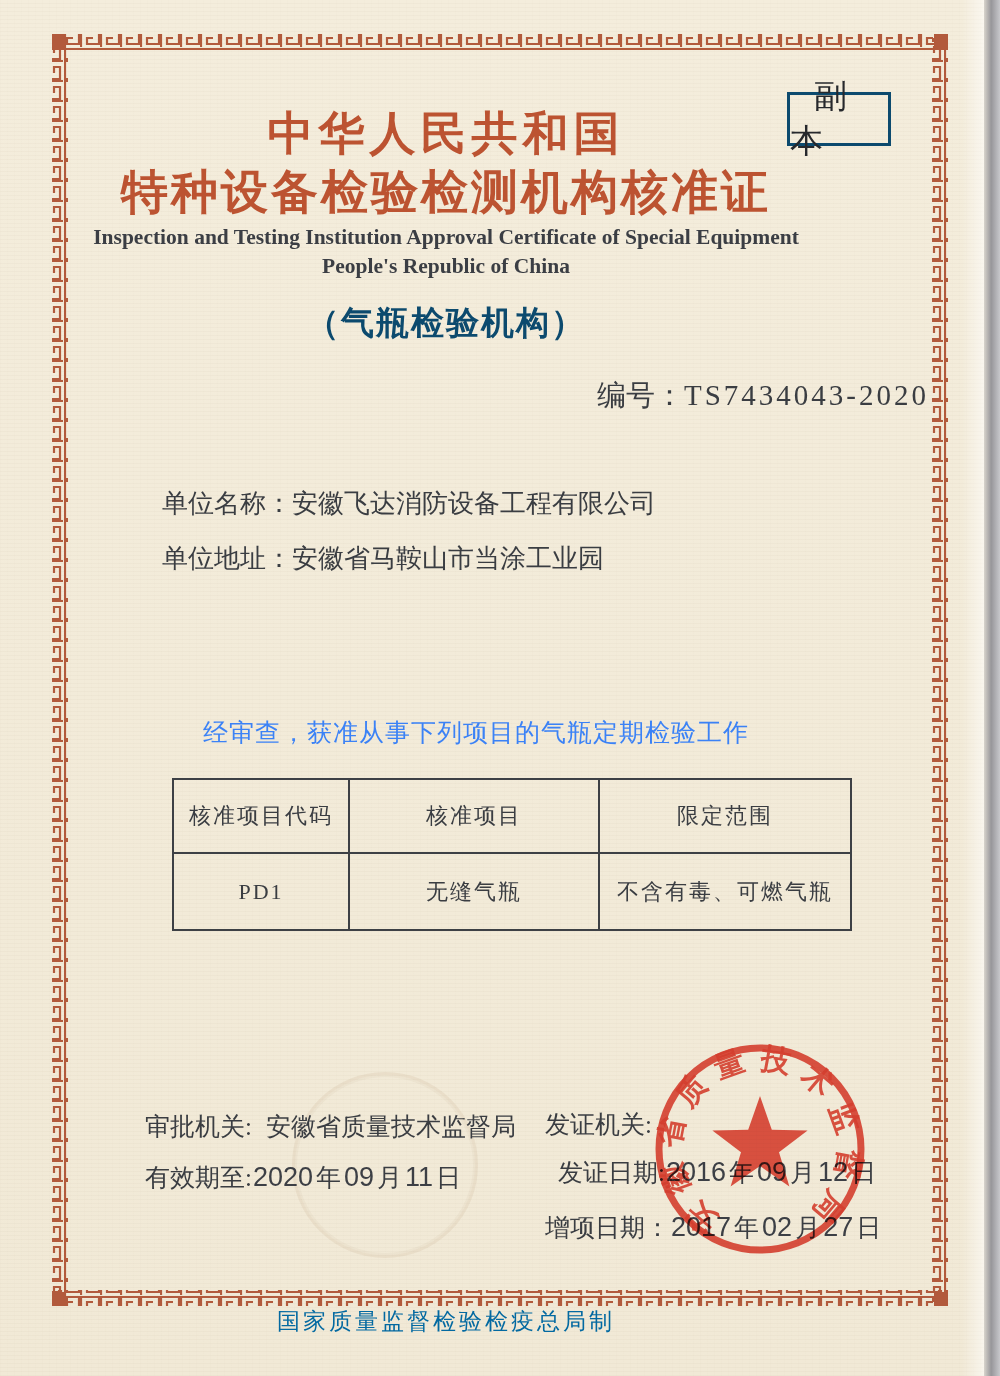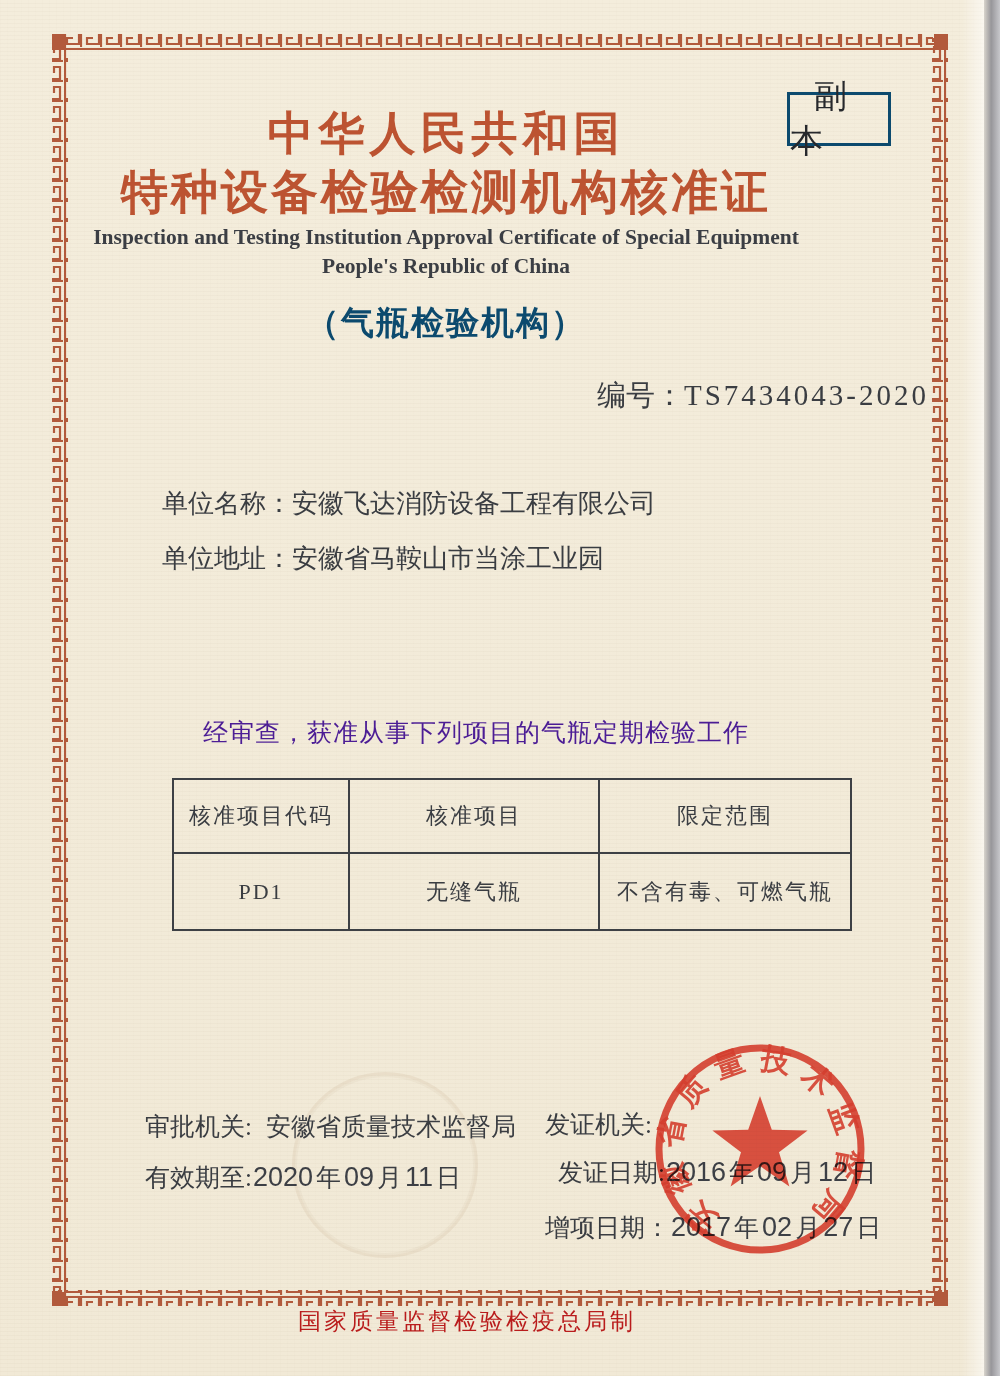--- a/index.html
+++ b/index.html
@@ -37,21 +37,21 @@
   }
   .title-cn-1{top:103px;font-size:46px;font-weight:700;color:#bc5331;letter-spacing:5px;}
   .title-cn-2{top:161px;font-size:47px;font-weight:700;color:#bc5331;letter-spacing:3px;}
   .title-en-1{top:225px;font-size:21.5px;font-weight:700;color:#3b3e44;}
   .title-en-2{top:254px;font-size:21.5px;font-weight:700;color:#3b3e44;}
   .org-type{top:301px;font-size:33px;font-weight:600;color:#0c4a6e;letter-spacing:2px;}
   .cert-no{left:597px;top:376px;font-size:29px;color:#3a3d42;}
   .cert-no .val{letter-spacing:3px;}
   .unit-name{left:162px;top:486px;font-size:26px;color:#3a3d42;}
   .unit-addr{left:162px;top:541px;font-size:26px;color:#3a3d42;}
-  .stmt{left:203px;top:716px;font-size:25px;color:#4c1d95;letter-spacing:1px;}
+  .stmt{left:203px;top:716px;font-size:25px;color:#3b82f6;letter-spacing:1px;}
 
   table.approval{
     position:absolute;left:172px;top:778px;width:678px;
     border-collapse:collapse;table-layout:fixed;
     font-size:22px;color:#3a3d42;
   }
   table.approval th, table.approval td{
     border:2px solid #3d4045;
     text-align:center;font-weight:400;
     letter-spacing:2px;
@@ -65,21 +65,21 @@
   .iss-org{left:545px;top:1108px;font-size:25px;}
   .iss-date{left:558px;top:1156px;font-size:25px;}
   .add-date{left:545px;top:1211px;font-size:25px;}
   .date-row .num{
     font-family:"Liberation Sans","DejaVu Sans",sans-serif;
     font-size:27px;color:#3c3f45;margin:0 1px;
   }
   .date-row .unit{margin:0 2px;}
   .gap{display:inline-block;width:14px;}
 
-  .footer-maker{top:1306px;font-size:23px;color:#b91c1c;letter-spacing:3px;margin-left:21px;}
+  .footer-maker{top:1306px;font-size:23px;color:#0369a1;letter-spacing:3px;}
 
   .seal{left:645px;top:1034px;mix-blend-mode:multiply;opacity:.95;}
   .emboss{
     left:292px;top:1072px;width:180px;height:180px;border-radius:50%;
     border:3px solid rgba(150,115,70,.09);
     box-shadow:inset 0 0 0 2px rgba(150,115,70,.05);
   }
 </style>
 </head>
 <body>

